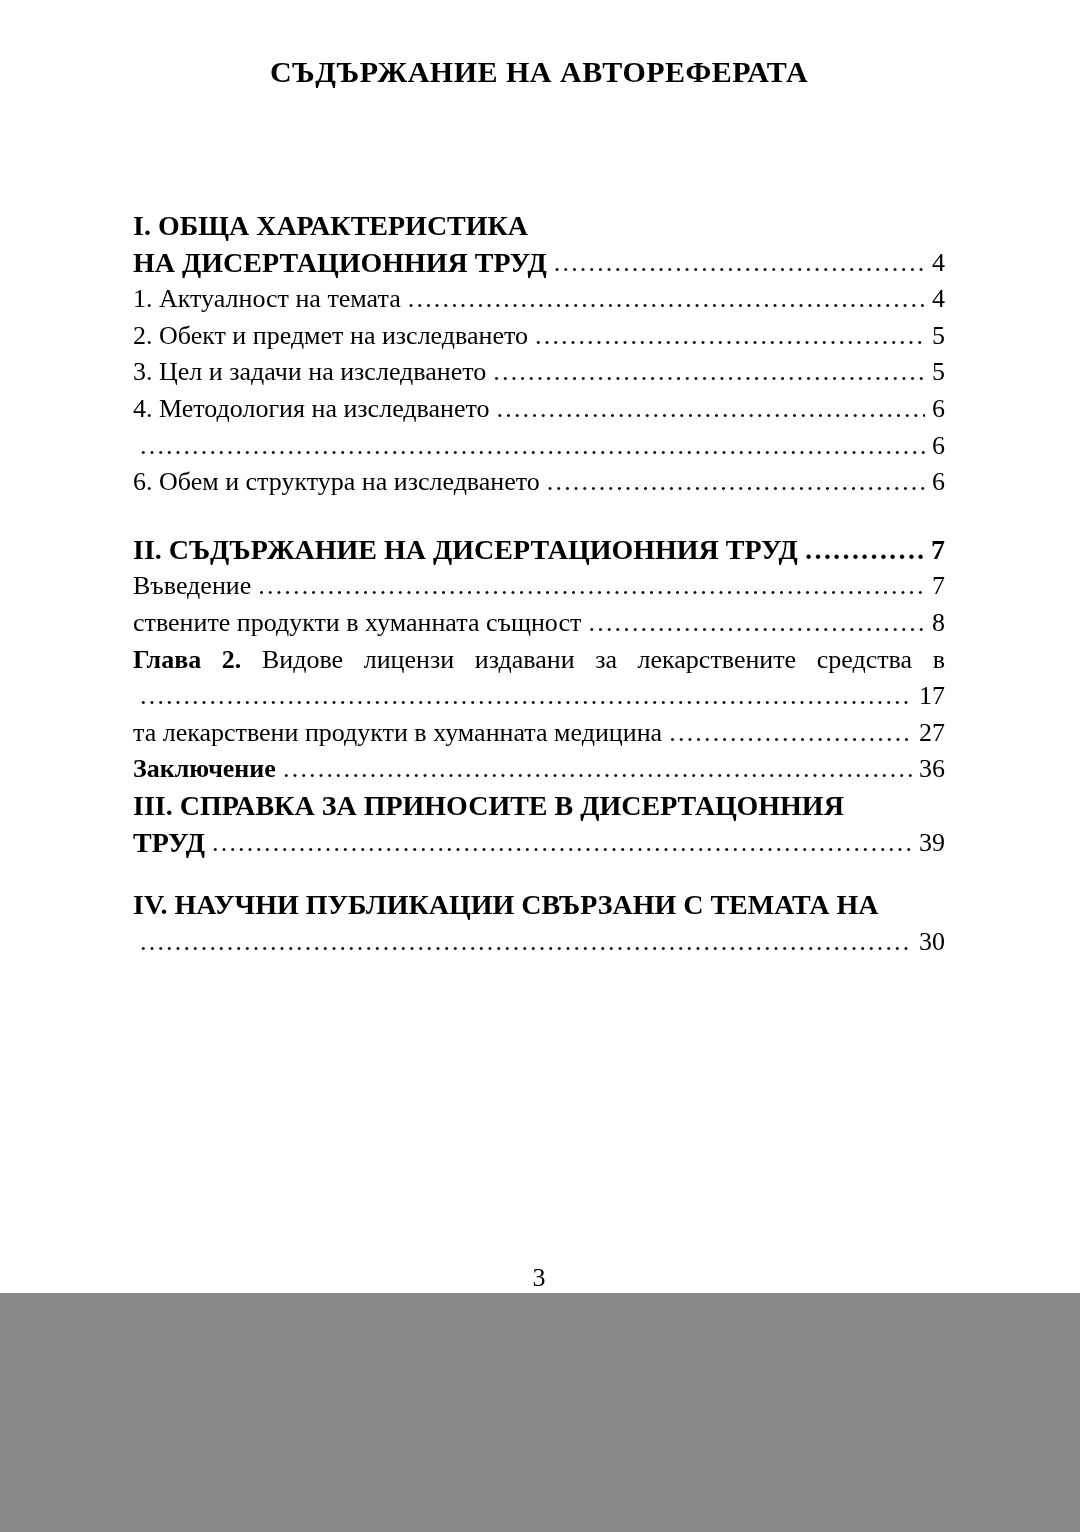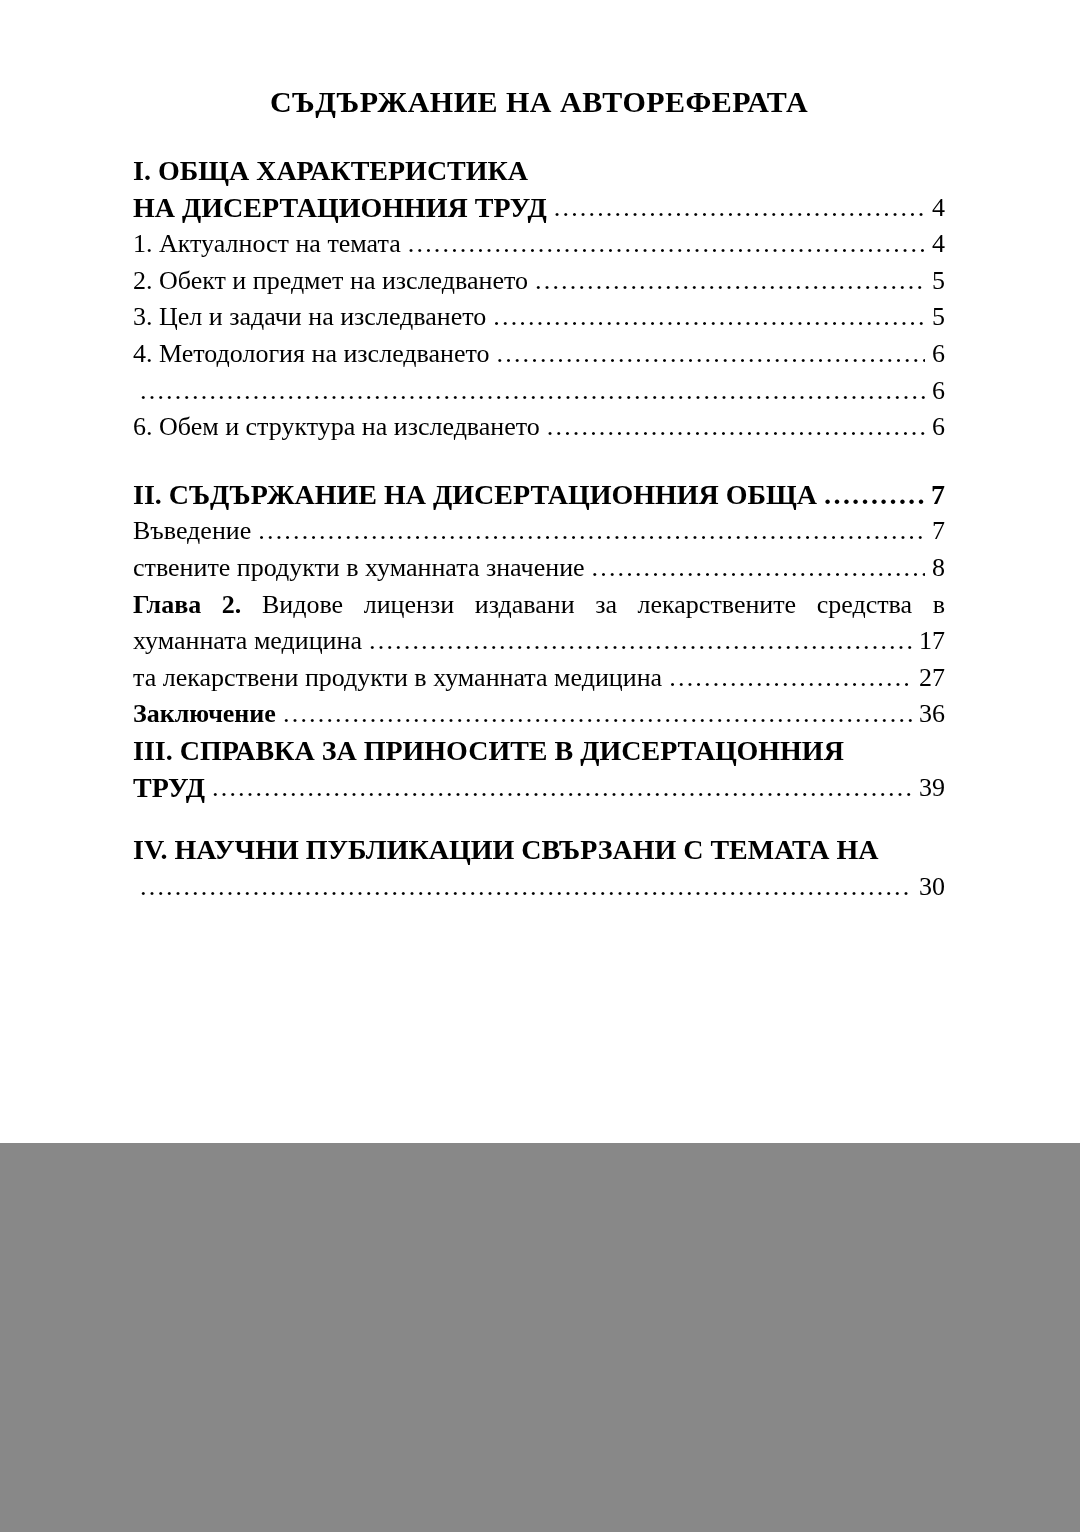--- a/index.html
+++ b/index.html
@@ -1,24 +1,24 @@
 <!DOCTYPE html>
 <html><head>
 <meta charset="utf-8">
 <style>
   html, body { margin: 0; padding: 0; background: #888; }
   .page {
     position: relative;
     width: 1080px;
-    height: 1143px;
+    height: 1293px;
     margin: 0 auto;
     background: #ffffff;
     color: #000000;
     box-sizing: border-box;
-    padding: 84px 135px 0 133px;
+    padding: 54px 135px 0 133px;
     font-family: "Liberation Serif", "DejaVu Serif", serif;
     overflow: hidden;
   }
   .title {
     text-align: center;
     font-weight: bold;
     font-size: 30px;
     line-height: 36px;
     letter-spacing: 0.5px;
   }
@@ -33,21 +33,21 @@
     overflow: hidden;
     white-space: pre;
     padding: 0 2px 0 6px;
     font-weight: normal;
     font-size: 26px;
   }
   .row .pg { white-space: pre; padding-left: 7px; font-weight: normal; font-size: 26px; flex: 0 0 auto; }
   .row.bl .leader { font-weight: bold; font-size: 28px; }
   .row.bl .pg     { font-weight: bold; font-size: 28px; }
   .jl { text-align: justify; text-align-last: justify; }
-  .sec1 { margin-top: 33px; }
+  .sec1 { margin-top: 118px; }
   .sec2 { margin-top: 31px; }
   .sec3 { }
   .sec4 { margin-top: 26px; }
   .footer {
     margin-top: 300px;
     text-align: center;
     font-size: 26px;
     line-height: 36.6px;
   }
 </style>
@@ -91,39 +91,38 @@
     </div>
     <div class="line row">
       <span class="t">6. Обем и структура на изследването</span>
       <span class="leader">………………………………………………………………………………………………………………………………………………</span>
       <span class="pg">6</span>
     </div>
   </div>
 
   <div class="sec2">
     <div class="line h row bl">
-      <span class="t">II. СЪДЪРЖАНИЕ НА ДИСЕРТАЦИОННИЯ ОБЩА</span>
+      <span class="t">II. СЪДЪРЖАНИЕ НА ДИСЕРТАЦИОННИЯ ТРУД</span>
       <span class="leader">………………………………………………………………………………………………………………………………………………</span>
       <span class="pg">7</span>
     </div>
     <div class="line row">
       <span class="t">Въведение</span>
       <span class="leader">………………………………………………………………………………………………………………………………………………</span>
       <span class="pg">7</span>
     </div>
     <div class="line row">
-      <span class="t">ствените продукти в хуманната значение</span>
+      <span class="t">ствените продукти в хуманната същност</span>
       <span class="leader">………………………………………………………………………………………………………………………………………………</span>
       <span class="pg">8</span>
     </div>
     <div class="line jl">
       <span class="b">Глава 2.</span> <span>Видове лицензи издавани за лекарствените средства в</span>
     </div>
     <div class="line row">
-      <span class="t">хуманната медицина</span>
       <span class="leader">………………………………………………………………………………………………………………………………………………</span>
       <span class="pg">17</span>
     </div>
     <div class="line row">
       <span class="t">та лекарствени продукти в хуманната медицина</span>
       <span class="leader">………………………………………………………………………………………………………………………………………………</span>
       <span class="pg">27</span>
     </div>
     <div class="line row">
       <span class="t b">Заключение</span>

